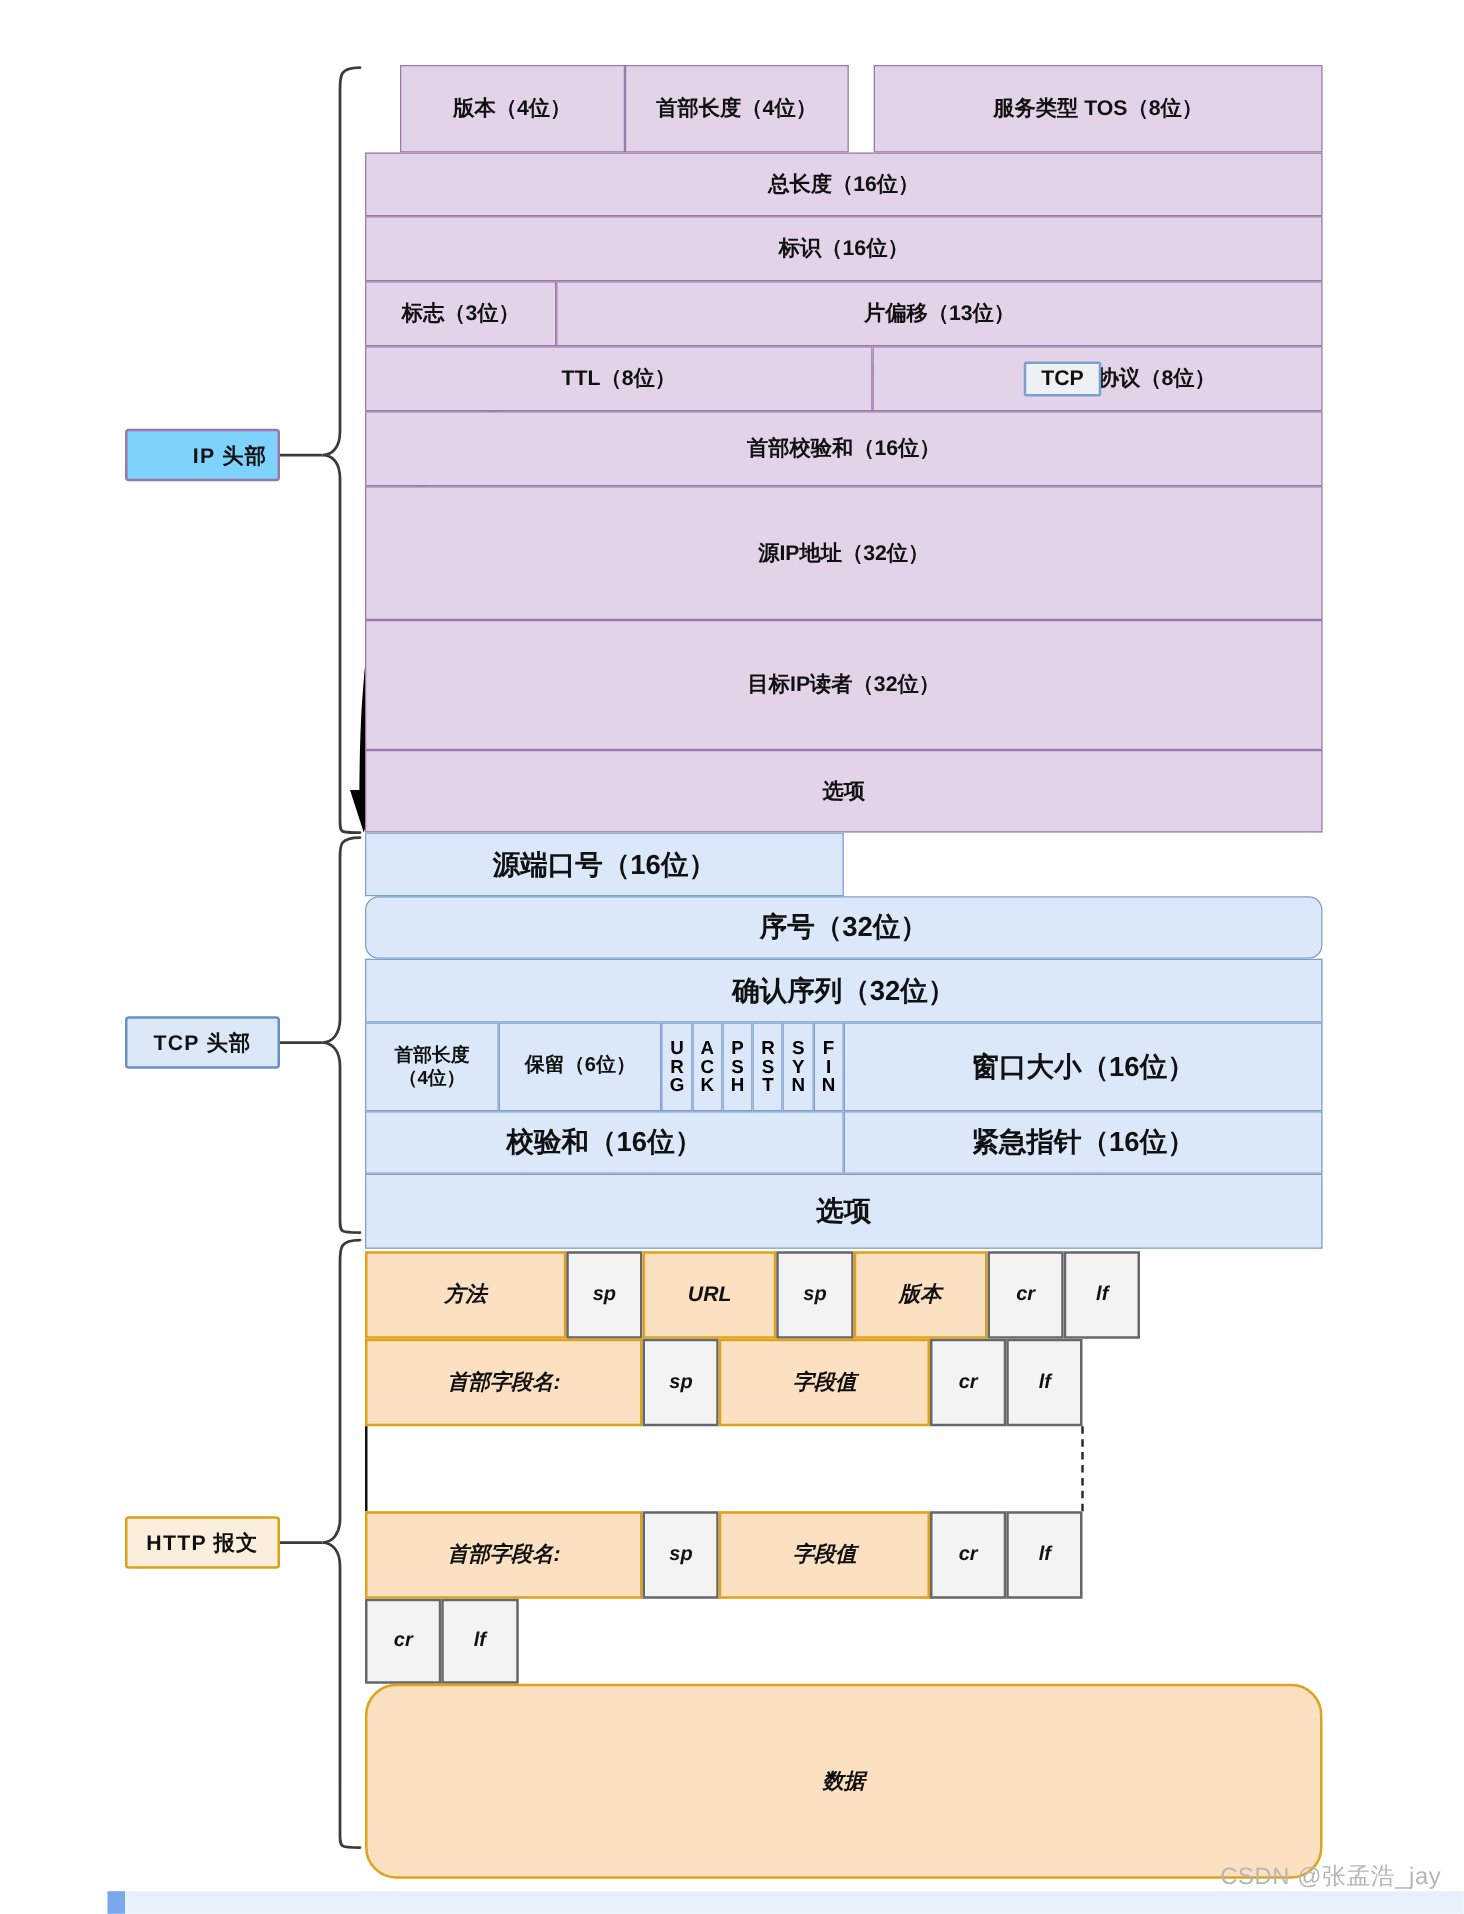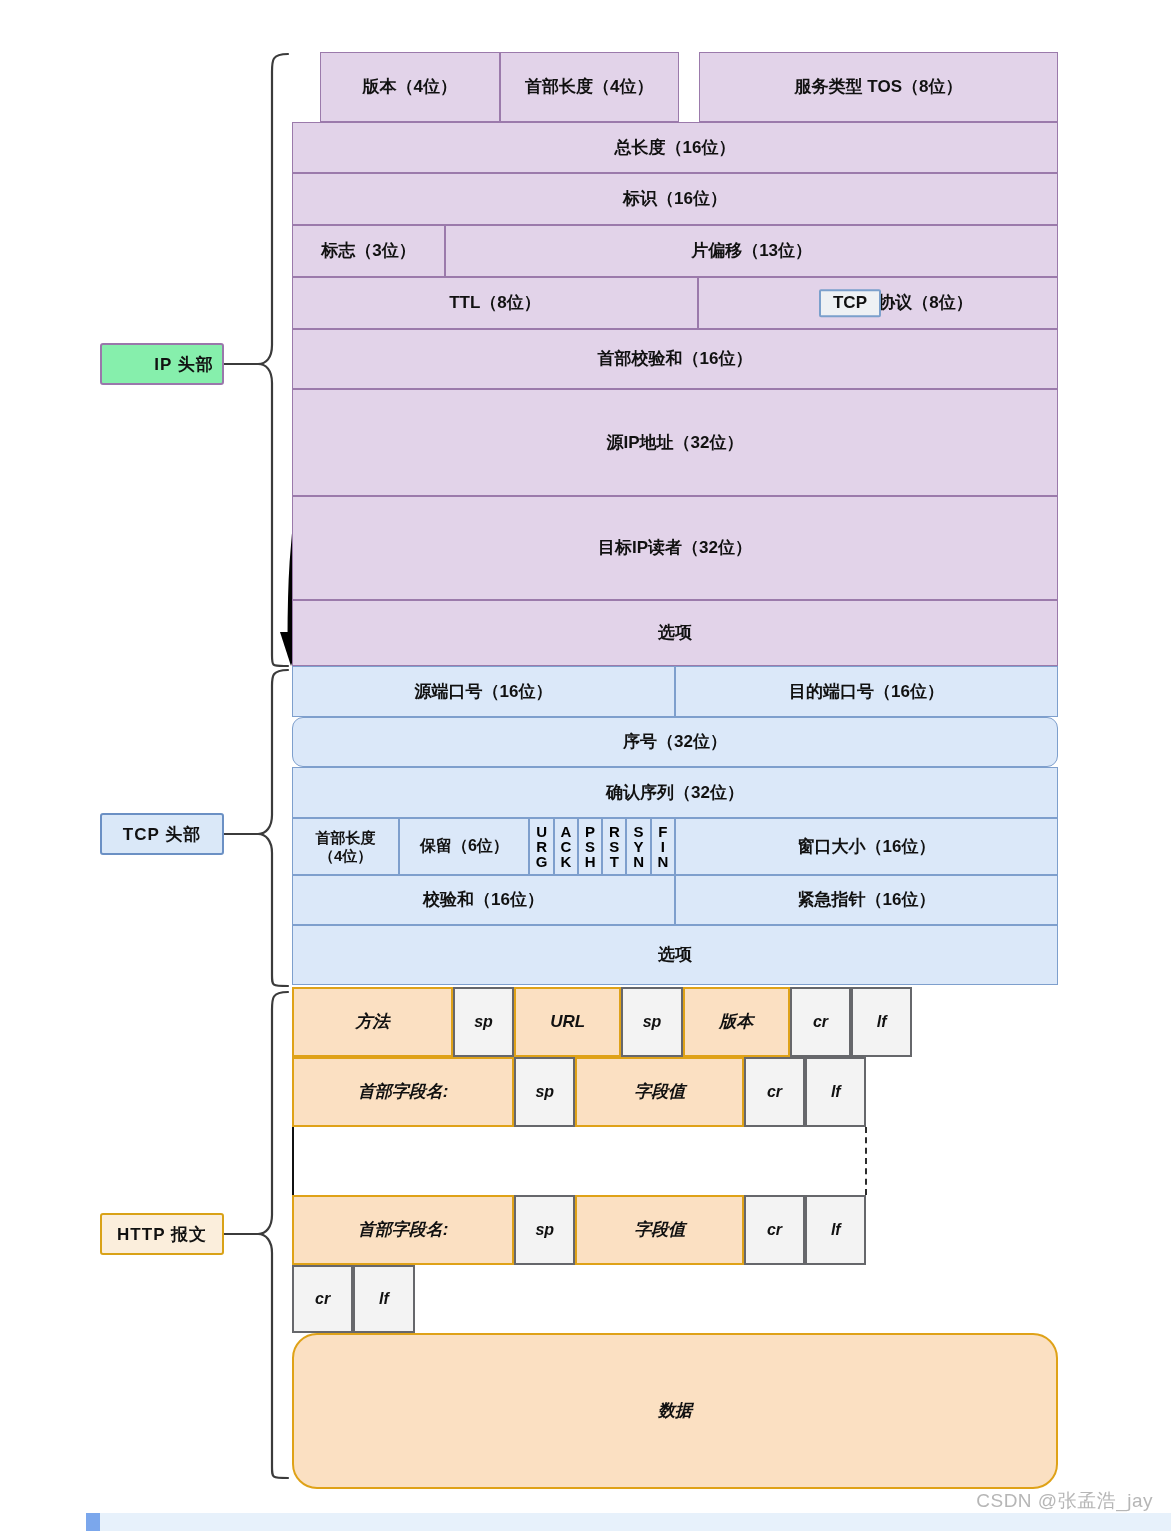--- a/index.html
+++ b/index.html
@@ -13,21 +13,21 @@
 
   
   .seclabel{
     position:absolute;
     display:flex;align-items:center;justify-content:center;
     font-weight:700;font-size:17px;color:#111;
     border-width:2px;border-style:solid;border-radius:3px;
     letter-spacing:1px;
     box-sizing:border-box;
   }
-  .seclabel.ip{background:#86efac;border-color:#9a77ab;padding-left:44px;}
+  .seclabel.ip{background:#7dd3fc;border-color:#9a77ab;padding-left:44px;}
   .seclabel.tcp{background:#dae8f8;border-color:#6b90c4;}
   .seclabel.http{background:#fbeedc;border-color:#d9a217;}
 
   
   .stack{position:absolute;left:292px;top:52px;width:766px;}
 
   .row{
     display:flex;width:100%;box-sizing:border-box;
     position:relative;
   }
@@ -43,21 +43,21 @@
   .ip-cell{
     background:#e2d3e9;
     border:1px solid #9b7aab;
     color:#111;
     font-size:17px;
   }
   
   .tcp-cell{
     background:#dbe8f9;
     border:1px solid #7e9fcd;
-    font-size:17px;
+    font-size:22px;
   }
   
   .http-orange{
     background:#fbe0c2;
     border:2px solid #dfa218;
     font-size:17px;
   }
   .http-gray{
     background:#f3f3f3;
     border:2px solid #66676b;
@@ -199,38 +199,35 @@
         </div>
       </div>
     </div>
 
     <div>
 
       <div class="row" style="height:51px;">
         <div class="cell tcp-cell" style="width:50%;">
           <span>源端口号（16位）</span>
         </div>
-        <div class="cell tcp-cell" style="width:50%;">
-          <span>目的端口号（16位）</span>
-        </div>
       </div>
 
       <div class="row" style="height:50px;">
         <div class="cell tcp-cell" style="width:100%;border-radius:11px;">
           <span>序号（32位）</span>
         </div>
       </div>
 
       <div class="row" style="height:51px;">
         <div class="cell tcp-cell" style="width:100%;">
           <span>确认序列（32位）</span>
         </div>
       </div>
 
-      <div class="row" style="height:57px;">
+      <div class="row" style="height:71px;">
         <div class="cell tcp-cell twoline" style="width:14%;font-size:15px;">
           <span>首部长度</span>
           <span>（4位）</span>
         </div>
         <div class="cell tcp-cell" style="width:17%;font-size:16px;">
           <span>保留（6位）</span>
         </div>
         <div style="width:19%;display:flex;">
           <div class="flagcell" style="width:16.666%;">
             <span>U<br>R<br>G</span>

